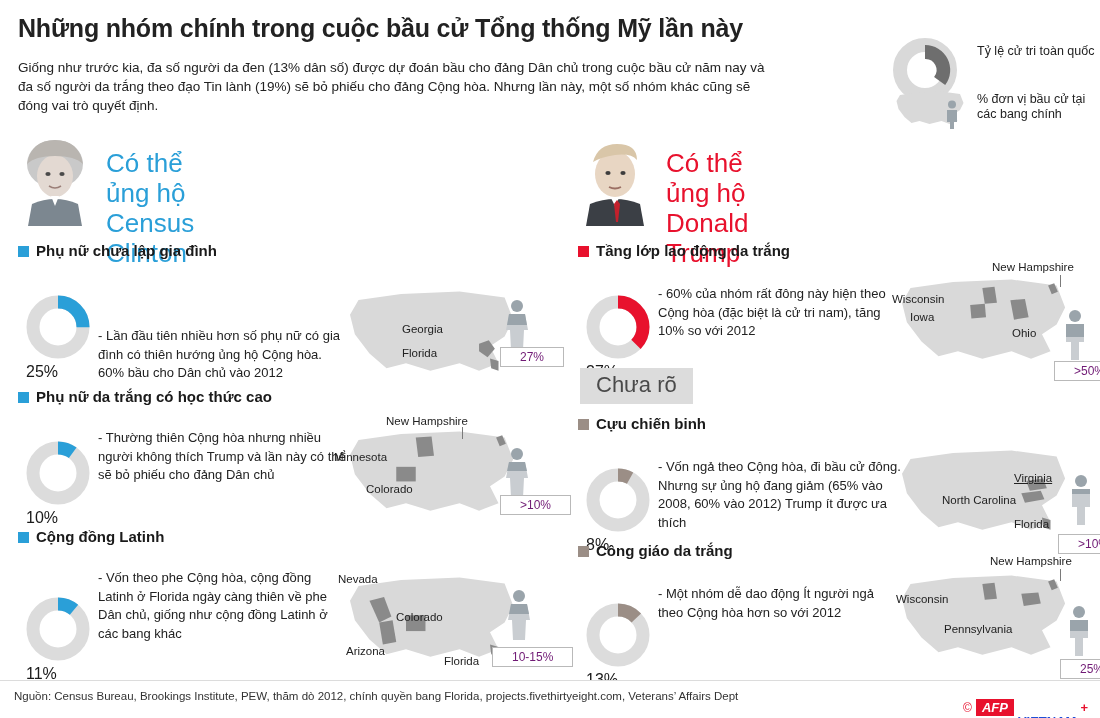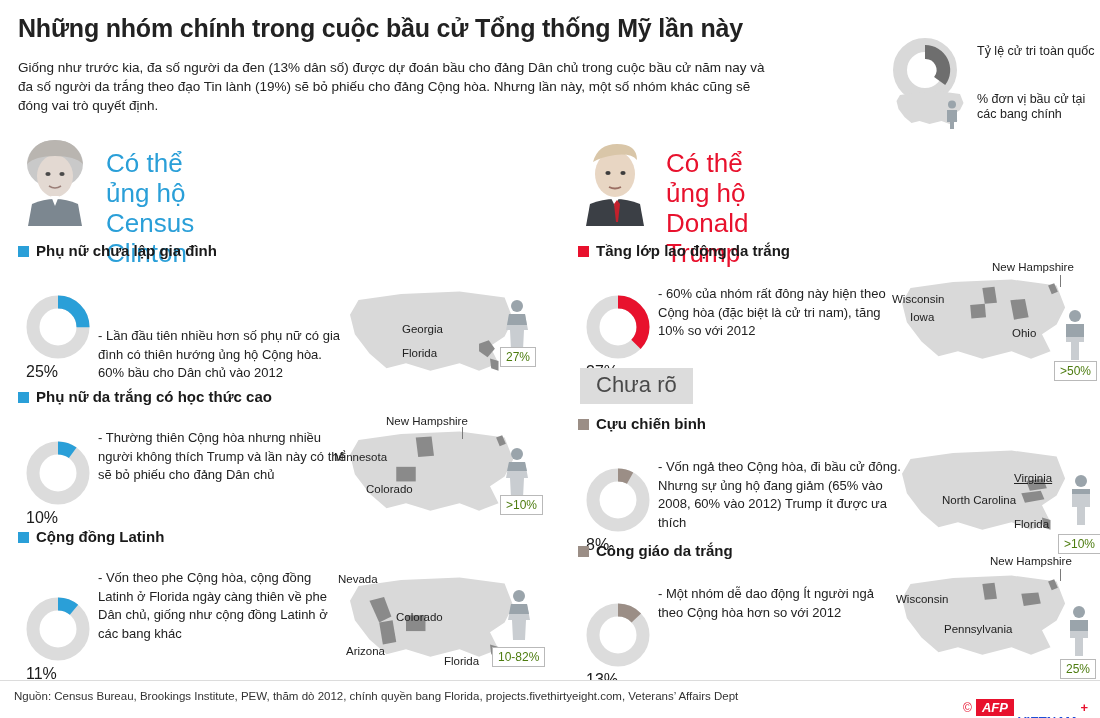--- a/index.html
+++ b/index.html
@@ -66,21 +66,21 @@
   }
 
   
   .mapbox { position:absolute; }
   .mlabel {
     position:absolute; font-size:11.5px; color:#222; white-space:nowrap;
   }
   .leader { position:absolute; background:#7a7a7a; }
   .pbox {
     position:absolute; border:1px solid #b9b9b9; background:#fff;
-    font-size:12px; color:#4d7c0f; padding:2px 5px; 
+    font-size:12px; color:#701a75; padding:2px 19px; 
     white-space:nowrap;
   }
 
   
   .unsure {
     position:absolute; left:580px; top:368px;
     background:#dcdcdc; padding:4px 16px 6px 16px;
     font-size:22px; color:#4a4a4a;
   }
 
@@ -263,21 +263,21 @@
         </svg>
         <div class="mlabel" style="left:4px; top:4px;">Nevada</div>
         <div class="mlabel" style="left:62px; top:42px;">Colorado</div>
         <div class="mlabel" style="left:12px; top:76px;">Arizona</div>
         <div class="mlabel" style="left:110px; top:86px;">Florida</div>
         <svg width="26" height="52" viewBox="0 0 26 52" style="position:absolute;left:172px;top:20px;">
           <circle cx="13" cy="7" r="6" fill="#9aa4ab"></circle>
           <path d="M5 15 h16 l3 16 h-4 l-1 20 h-12 l-1 -20 h-4 z" fill="#c9cdd1"></path>
           <path d="M5 15 h16 l2 10 h-20 z" fill="#9aa4ab"></path>
         </svg>
-        <div class="pbox" style="left:158px; top:78px;">10-82%</div>
+        <div class="pbox" style="left:158px; top:78px;">10-15%</div>
       </div>
     </div>
   </div>
 
   <div class="block" style="left:578px; top:242px; width:520px;">
     <div class="hd">
       <span class="sq sq-red"></span>
       <span>Tầng lớp lao động da trắng</span>
     </div>
     <div class="body">

